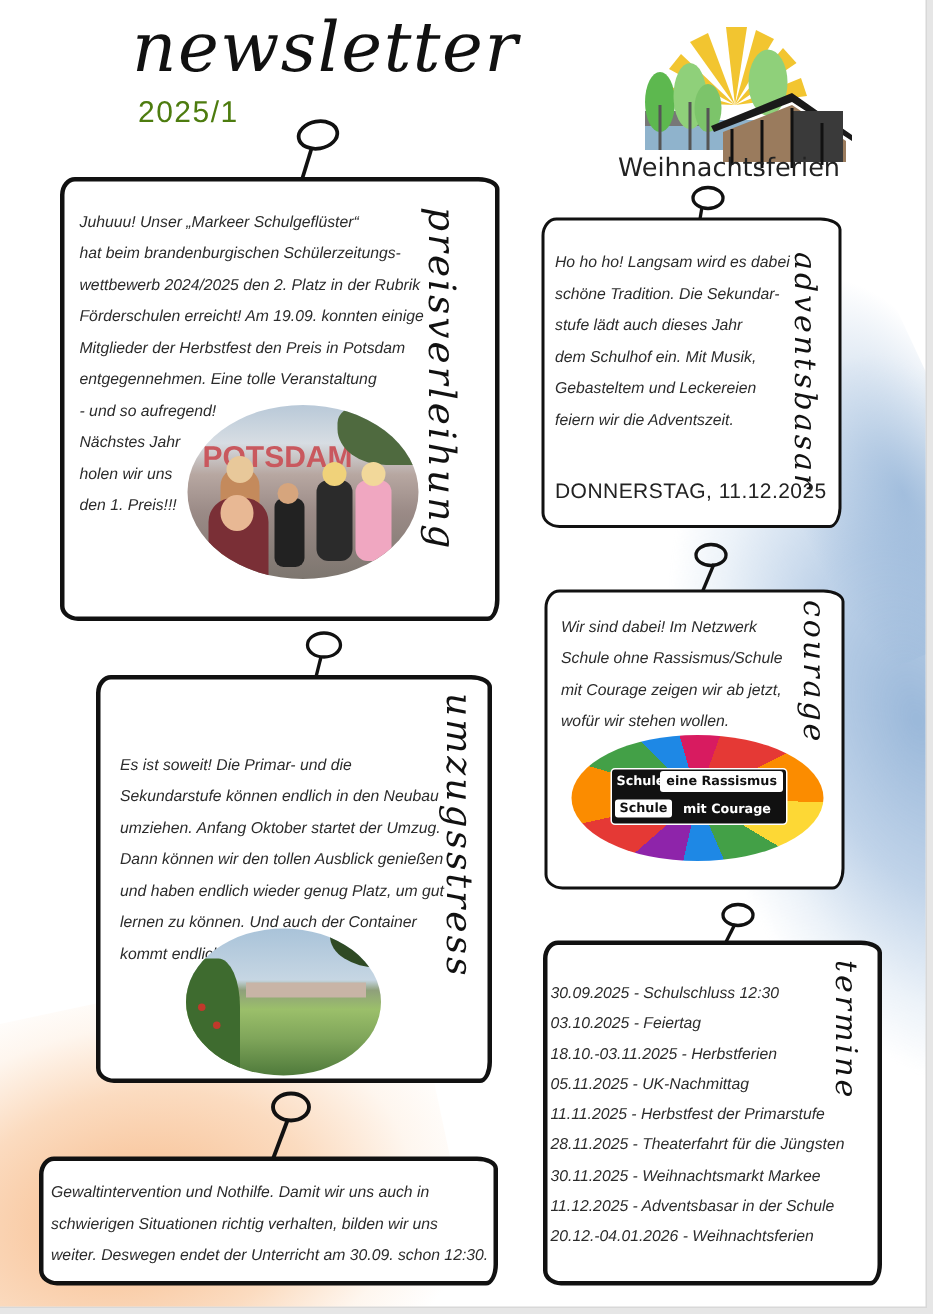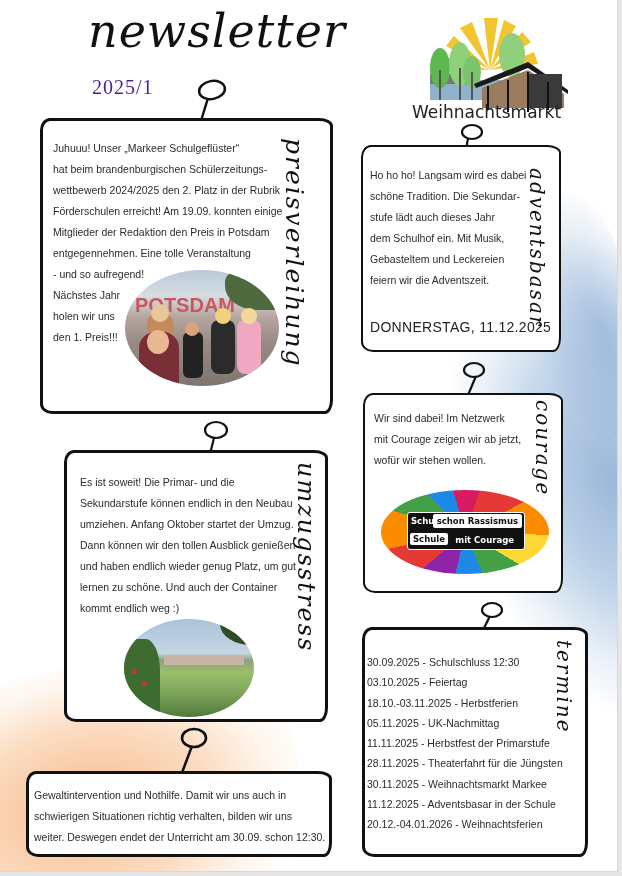--- a/index.html
+++ b/index.html
@@ -24,36 +24,36 @@
   .wash-orange {
     position: absolute; left: -60px; top: 660px; width: 360px; height: 260px;
     background: radial-gradient(ellipse at 40% 55%, rgba(245,170,110,0.8) 0%, rgba(248,190,140,0.55) 40%, rgba(252,220,190,0.25) 62%, rgba(255,255,255,0) 78%);
     transform: rotate(-12deg);
   }
   .title {
     position: absolute; left: 88px; top: 4px; font-size: 46px; letter-spacing: 1px;
     font-family: "DejaVu Serif", serif; font-style: italic; font-weight: normal; color: #111; text-align: right;
   }
   .issue {
-    position: absolute; left: 92px; top: 76px; font-size: 20px; color: #4c1d95;
-    font-family: Liberation Serif, serif; letter-spacing: 1px;
+    position: absolute; left: 92px; top: 64px; font-size: 20px; color: #4d7c0f;
+    font-family: Liberation Sans, sans-serif; letter-spacing: 1px;
   }
   .logo { position: absolute; left: 410px; top: 10px; width: 160px; height: 116px; }
   .logo-name {
     position: absolute; left: 412px; top: 102px; font-size: 17px; color: #222;
     font-family: "DejaVu Sans", sans-serif;
   }
   .box {
     position: absolute; background: #ffffff;
     border: 3px solid #111; border-radius: 10px 14px 8px 12px / 12px 8px 14px 10px;
   }
   .pin { position: absolute; }
   .txt {
     position: absolute; font-family: "Liberation Sans", sans-serif; font-size: 10.5px;
-    line-height: 21px; color: #2b2b2b; font-stretch: condensed;
+    line-height: 21px; color: #2b2b2b; font-stretch: condensed; font-style: italic;
   }
   .vlabel {
     position: absolute; writing-mode: vertical-rl; font-family: "DejaVu Serif", serif;
     font-style: italic; color: #111; letter-spacing: 2px;
   }
   .photo {
     position: absolute; overflow: hidden; border-radius: 50% / 50%;
   }
   .date-big {
     position: absolute; font-family: "Liberation Sans", sans-serif; font-size: 14px; color: #222;
@@ -104,21 +104,21 @@
     <polygon points="64,74 118,52 158,80 158,84 118,58 66,78" fill="#1a1a1a"></polygon>
     <polygon points="72,78 118,60 154,84 154,98 72,98" fill="#9a7b5d"></polygon>
     <rect x="118" y="64" width="34" height="34" fill="#3a3a3a"></rect>
     <g stroke="#111" stroke-width="2">
       <line x1="78" y1="76" x2="78" y2="100"></line>
       <line x1="98" y1="70" x2="98" y2="102"></line>
       <line x1="118" y1="62" x2="118" y2="102"></line>
       <line x1="138" y1="72" x2="138" y2="100"></line>
     </g>
   </svg>
-  <div class="logo-name">Weihnachtsmarkt</div>
+  <div class="logo-name">Weihnachtsferien</div>
 
   <svg class="pin" style="left:186px;top:76px;width:50px;height:50px" viewBox="0 0 50 50">
     <ellipse cx="26" cy="14" rx="13" ry="9" fill="none" stroke="#111" stroke-width="2.5" transform="rotate(-10 26 14)"></ellipse>
     <path d="M22 22 L14 48" stroke="#111" stroke-width="2.5" fill="none"></path>
   </svg>
   <svg class="pin" style="left:446px;top:122px;width:50px;height:40px" viewBox="0 0 50 40">
     <ellipse cx="26" cy="10" rx="10" ry="7" fill="none" stroke="#111" stroke-width="2.2"></ellipse>
     <path d="M22 16 L18 40" stroke="#111" stroke-width="2.2" fill="none"></path>
   </svg>
   <svg class="pin" style="left:458px;top:360px;width:40px;height:40px" viewBox="0 0 40 40">
@@ -137,21 +137,21 @@
     <ellipse cx="22" cy="12" rx="12" ry="9" fill="none" stroke="#111" stroke-width="2.6"></ellipse>
     <path d="M20 20 L8 52" stroke="#111" stroke-width="2.6" fill="none"></path>
   </svg>
 
   <div class="box" style="left:40px;top:118px;width:293px;height:296px;"></div>
   <div class="txt" style="left:53px;top:138px;width:240px;">
     <span class="ev">Juhuuu! Unser „Markeer Schulgeflüster“</span>
     <span class="ev">hat beim brandenburgischen Schülerzeitungs-</span>
     <span class="ev">wettbewerb 2024/2025 den 2. Platz in der Rubrik</span>
     <span class="ev">Förderschulen erreicht! Am 19.09. konnten einige</span>
-    <span class="ev">Mitglieder der Redaktion den Preis in Potsdam</span>
+    <span class="ev">Mitglieder der Herbstfest den Preis in Potsdam</span>
     <span class="ev">entgegennehmen. Eine tolle Veranstaltung</span>
     <span class="ev">- und so aufregend!</span>
     <span class="ev">Nächstes Jahr</span>
     <span class="ev">holen wir uns</span>
     <span class="ev">den 1. Preis!!!</span>
   </div>
   <div class="photo" style="left:125px;top:270px;width:154px;height:116px;background:linear-gradient(180deg,#b9c9d8 0%,#d7dde3 22%,#b7a7a1 40%,#9a8a86 62%,#7d766f 100%);">
     <div style="position:absolute;left:10px;top:24px;width:134px;height:20px;color:#c9585e;font-family:'Liberation Sans',sans-serif;font-weight:bold;font-size:20px;letter-spacing:0px;">POTSDAM</div>
     <div style="position:absolute;left:100px;top:0;width:54px;height:40px;background:#4f6a3f;border-radius:30% 0 0 60%;"></div>
     <div style="position:absolute;left:22px;top:42px;width:26px;height:60px;background:#c48a5c;border-radius:12px 12px 4px 4px;"></div>
@@ -161,27 +161,27 @@
     <div style="position:absolute;left:58px;top:62px;width:20px;height:46px;background:#222;border-radius:6px;"></div>
     <div style="position:absolute;left:60px;top:52px;width:14px;height:14px;background:#d6a57d;border-radius:50%;"></div>
     <div style="position:absolute;left:86px;top:50px;width:24px;height:54px;background:#2b2b2b;border-radius:8px;"></div>
     <div style="position:absolute;left:90px;top:38px;width:16px;height:16px;background:#f0d27a;border-radius:50%;"></div>
     <div style="position:absolute;left:112px;top:50px;width:24px;height:54px;background:#f0a7c1;border-radius:8px;"></div>
     <div style="position:absolute;left:116px;top:38px;width:16px;height:16px;background:#f2d89a;border-radius:50%;"></div>
   </div>
   <div class="vlabel" style="left:280px;top:138px;font-size:25px;height:260px;">preisverleihung</div>
 
   <div class="box" style="left:64px;top:450px;width:264px;height:272px;"></div>
-  <div class="txt" style="left:80px;top:472px;width:232px;">
+  <div class="txt" style="left:80px;top:500px;width:232px;">
     <span class="ev">Es ist soweit! Die Primar- und die</span>
     <span class="ev">Sekundarstufe können endlich in den Neubau</span>
     <span class="ev">umziehen. Anfang Oktober startet der Umzug.</span>
     <span class="ev">Dann können wir den tollen Ausblick genießen</span>
     <span class="ev">und haben endlich wieder genug Platz, um gut</span>
-    <span class="ev">lernen zu schöne. Und auch der Container</span>
+    <span class="ev">lernen zu können. Und auch der Container</span>
     <span class="ev">kommt endlich weg :)</span>
   </div>
   <div class="photo" style="left:124px;top:619px;width:130px;height:98px;background:linear-gradient(180deg,#a9c3d9 0%,#c6d6e3 35%,#8fa07b 42%,#9bbf6a 55%,#7fa55a 75%,#4f7a3b 100%);">
     <div style="position:absolute;left:40px;top:36px;width:80px;height:10px;background:#c8b4a6;"></div>
     <div style="position:absolute;left:0;top:20px;width:36px;height:80px;background:#3e6b2f;border-radius:0 40% 0 0;"></div>
     <div style="position:absolute;left:8px;top:50px;width:5px;height:5px;background:#c0392b;border-radius:50%;"></div>
     <div style="position:absolute;left:18px;top:62px;width:5px;height:5px;background:#c0392b;border-radius:50%;"></div>
     <div style="position:absolute;left:96px;top:0;width:40px;height:26px;background:#2f4a24;border-radius:0 0 0 80%;"></div>
   </div>
   <div class="vlabel" style="left:292px;top:462px;font-size:24px;height:250px;">umzugsstress</div>
@@ -201,29 +201,30 @@
     <span class="ev">dem Schulhof ein. Mit Musik,</span>
     <span class="ev">Gebasteltem und Leckereien</span>
     <span class="ev">feiern wir die Adventszeit.</span>
   </div>
   <div class="date-big" style="left:370px;top:319px;">DONNERSTAG, 11.12.2025</div>
   <div class="vlabel" style="left:525px;top:168px;font-size:20px;height:170px;">adventsbasar</div>
 
   <div class="box" style="left:363px;top:393px;width:200px;height:200px;border-width:2.5px;"></div>
   <div class="txt" style="left:374px;top:408px;width:160px;">
     <span class="ev">Wir sind dabei! Im Netzwerk</span>
+    <span class="ev">Schule ohne Rassismus/Schule</span>
     <span class="ev">mit Courage zeigen wir ab jetzt,</span>
     <span class="ev">wofür wir stehen wollen.</span>
   </div>
   <div class="vlabel" style="left:531px;top:400px;font-size:20px;height:90px;">courage</div>
   <div class="badge-oval" style="left:381px;top:490px;width:168px;height:84px;background:conic-gradient(from 20deg,#e53935 0 12%,#fb8c00 12% 20%,#fdd835 20% 28%,#43a047 28% 38%,#1e88e5 38% 48%,#8e24aa 48% 58%,#e53935 58% 66%,#fb8c00 66% 74%,#43a047 74% 82%,#1e88e5 82% 90%,#d81b60 90% 100%);">
     <div class="badge-inner">
       <div class="badge-row" style="top:0;">
         <span class="bl">Schule</span>
-        <span class="br" style="background:#fff;color:#111;border-radius:2px;top:1px;right:2px;">schon Rassismus</span>
+        <span class="br" style="background:#fff;color:#111;border-radius:2px;top:1px;right:2px;">eine Rassismus</span>
       </div>
       <div class="badge-row" style="top:19px;">
         <span class="bl" style="background:#fff;color:#111;padding:1px 3px;border-radius:2px;left:2px;top:1px;">Schule</span>
         <span class="br" style="color:#fff;right:6px;">mit Courage</span>
       </div>
     </div>
   </div>
 
   <div class="box" style="left:362px;top:627px;width:226px;height:230px;border-width:3px;"></div>
   <div class="txt" style="left:367px;top:652px;width:200px;line-height:20.3px;">

